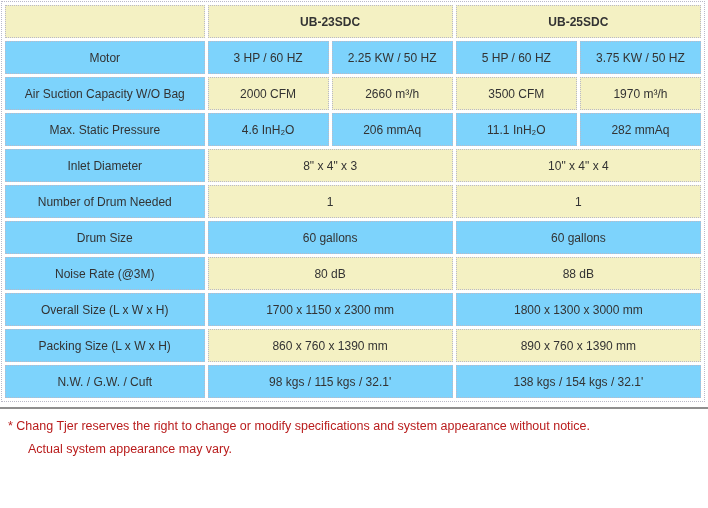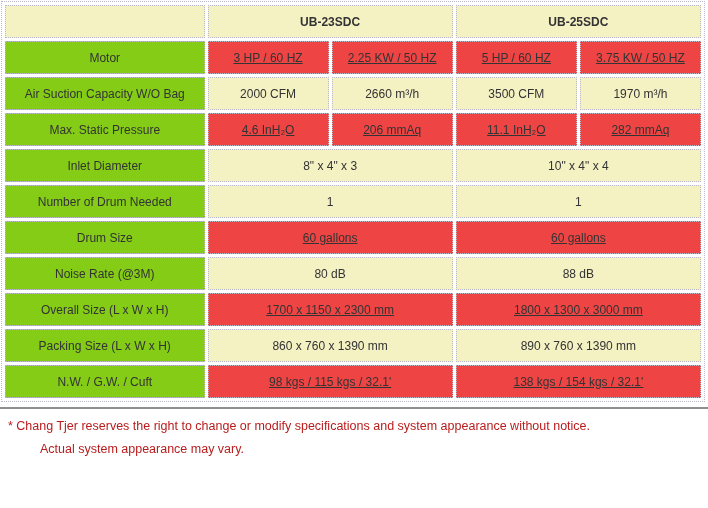--- a/index.html
+++ b/index.html
@@ -34,41 +34,41 @@
     white-space: nowrap;
   }
   table.spec th {
     font-weight: bold;
     color: #333333;
     background: #f4f1c3;
   }
   td.label {
     text-align: left;
     padding-left: 16px;
-    background: #84cc16;
+    background: #7dd3fc;
   }
-  td.v-white { background: #ef4444; text-decoration: underline; }
+  td.v-white { background: #7dd3fc; }
   td.v-yellow { background: #f4f1c3; margin-left: 47px; }
   .divider {
     width: 708px;
     height: 2px;
     background: #8f8f8f;
     margin-top: 5px;
   }
   .notes {
     font-size: 12.5px;
     color: #b91c1c;
   }
   .notes .note-line-1 {
     margin: 10px 0 0 0;
     padding-left: 8px;
   }
   .notes .note-line-2 {
     margin: 9px 0 6px 0;
-    padding-left: 40px;
+    padding-left: 28px;
   }
 </style>
 </head>
 <body>
 
 <div class="page">
 
   <table class="spec">
     <colgroup>
       <col style="width:196px">

